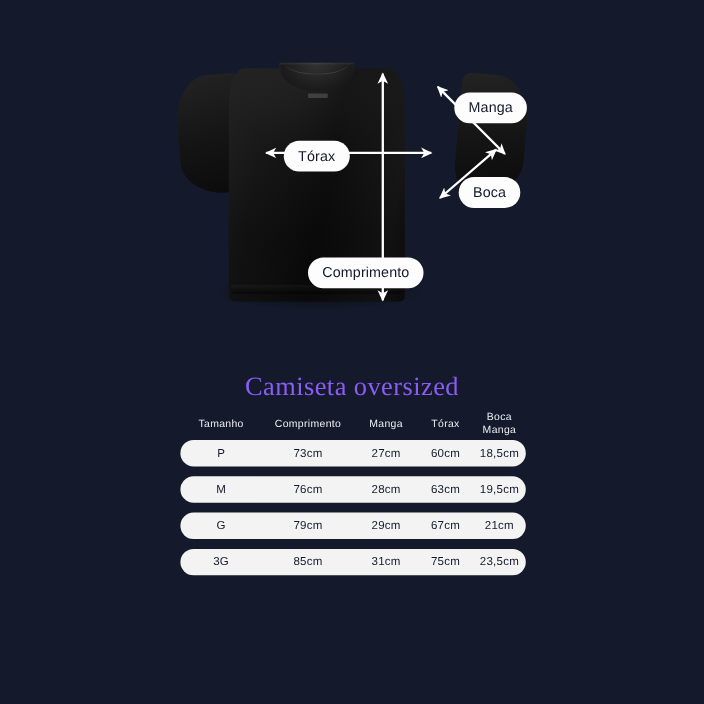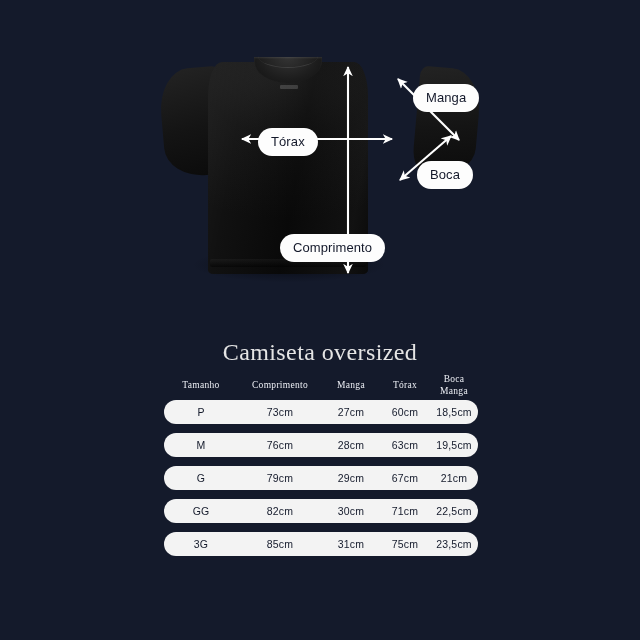--- a/index.html
+++ b/index.html
@@ -122,21 +122,21 @@
   .callout.comprimento  { left: 280px; top: 234px; }
 
   
   #title {
     position: absolute;
     left: 0; top: 339px;
     width: 640px;
     text-align: center;
     font-family: "Liberation Serif", serif;
     font-size: 24px;
-    color: #e5e5e5;
+    color: #8b5cf6;
     letter-spacing: .4px;
   }
 
   
   #size-table {
     position: absolute;
     left: 164px; top: 372px;
     width: 314px;
   }
 
@@ -144,21 +144,20 @@
     display: flex;
     align-items: center;
     width: 314px;
   }
 
   #table-head {
     height: 28px;
     color: #eceef4;
     font-size: 9.5px;
     letter-spacing: .3px;
-    font-family: Liberation Serif, serif;
   }
   #table-head .cell { text-align: center; line-height: 1.22; }
 
   .data-row {
     height: 24px;
     margin-bottom: 9px;
     background: #f3f3f3;
     border-radius: 999px;
     color: #141a2b;
     font-size: 10.5px;
@@ -248,27 +247,20 @@
   </div>
 
   <div class="row data-row">
     <div class="cell c-size">G</div>
     <div class="cell c-len">79cm</div>
     <div class="cell c-slv">29cm</div>
     <div class="cell c-chest">67cm</div>
     <div class="cell c-cuff">21cm</div>
   </div>
 
-  <div class="row data-row">
-    <div class="cell c-size">GG</div>
-    <div class="cell c-len">82cm</div>
-    <div class="cell c-slv">30cm</div>
-    <div class="cell c-chest">71cm</div>
-    <div class="cell c-cuff">22,5cm</div>
-  </div>
 
   <div class="row data-row">
     <div class="cell c-size">3G</div>
     <div class="cell c-len">85cm</div>
     <div class="cell c-slv">31cm</div>
     <div class="cell c-chest">75cm</div>
     <div class="cell c-cuff">23,5cm</div>
   </div>
 </div>
 

